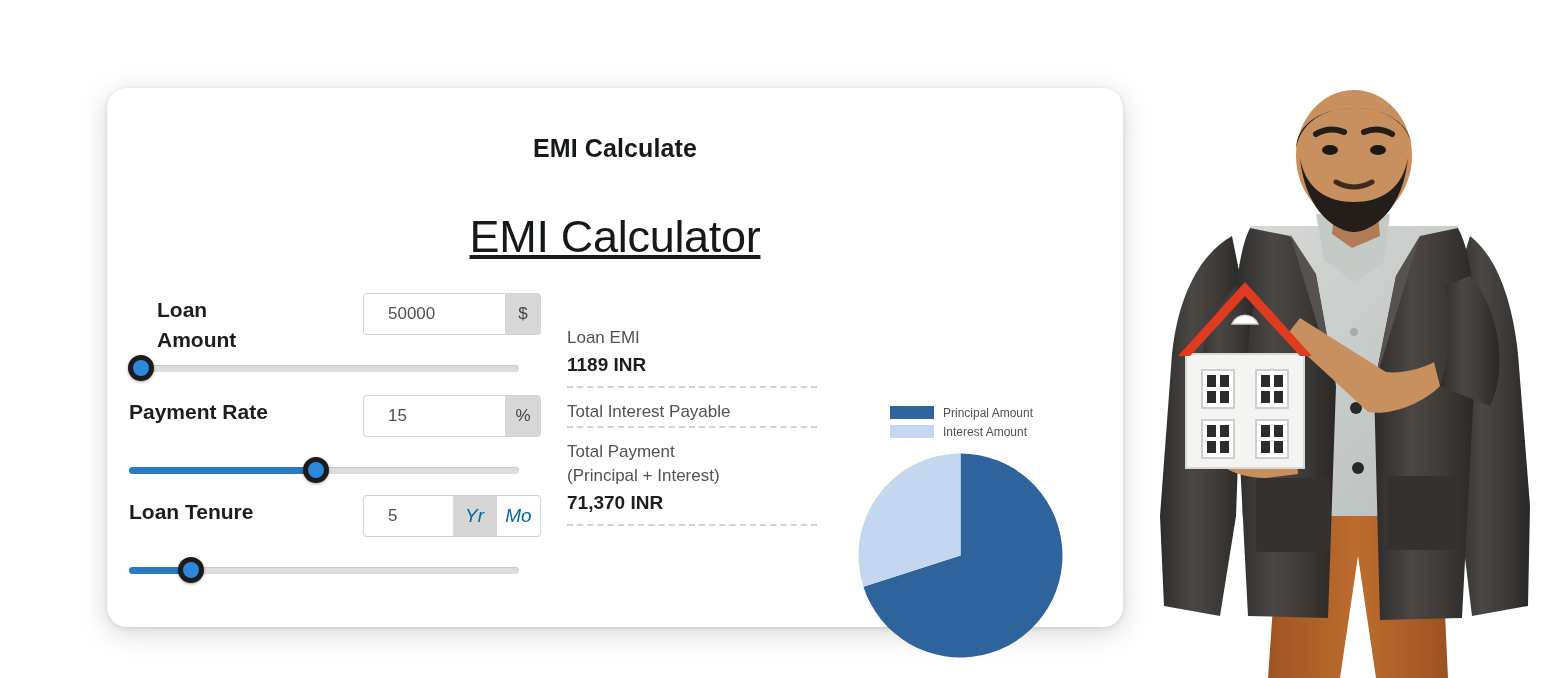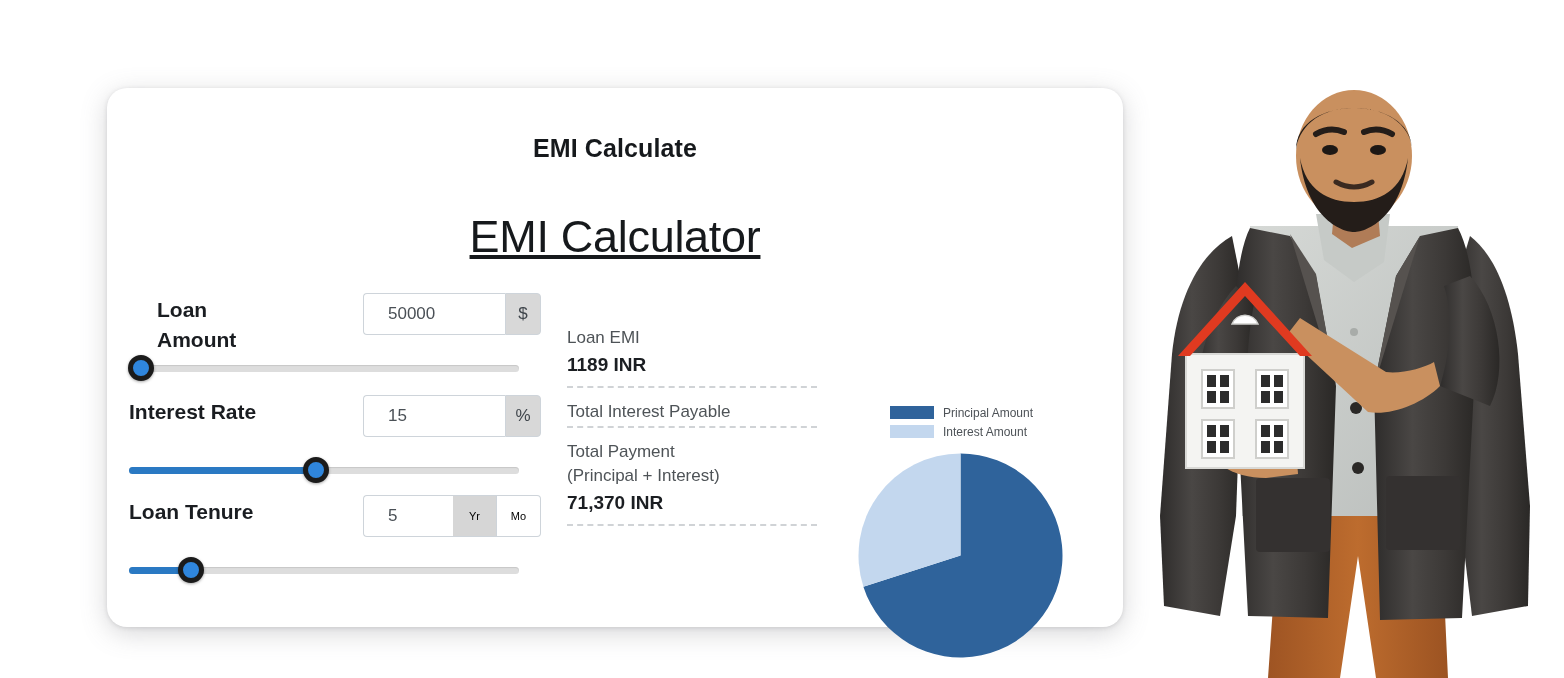--- a/index.html
+++ b/index.html
@@ -90,22 +90,23 @@
     background: #d8d8d8;
     display: flex; align-items: center; justify-content: center;
     font-size: 17px; color: #40464c;
   }
   .ig-toggle {
     width: 44px; height: 42px;
     border: 1px solid #ced4da;
     border-left: none;
     background: #ffffff;
     display: flex; align-items: center; justify-content: center;
-    font-size: 11px; color: #000000;
+    font-size: 19px; color: #0369a1;
     cursor: pointer;
+    font-style: italic;
   }
   .ig-toggle.active { background: #d6d6d6; }
   .ig-toggle.last { border-radius: 0 4px 4px 0; }
 
   
   .slider {
     position: relative;
     height: 26px; width: 390px;
     margin-top: 6px;
   }
@@ -193,21 +194,21 @@
           </div>
           <div class="slider">
             <div class="track"></div>
 
             <div class="thumb" style="left:3%"></div>
           </div>
         </div>
 
         <div class="ctrl-row r2">
           <div class="ctrl-head">
-            <div class="ctrl-label">Interest Rate</div>
+            <div class="ctrl-label">Payment Rate</div>
             <div class="input-group">
               <div class="ig-field">15</div>
               <div class="ig-addon">%</div>
             </div>
           </div>
           <div class="slider">
             <div class="track"></div>
             <div class="fill" style="width: 48%; display: block;"></div>
             <div class="thumb" style="left:48%"></div>
           </div>

